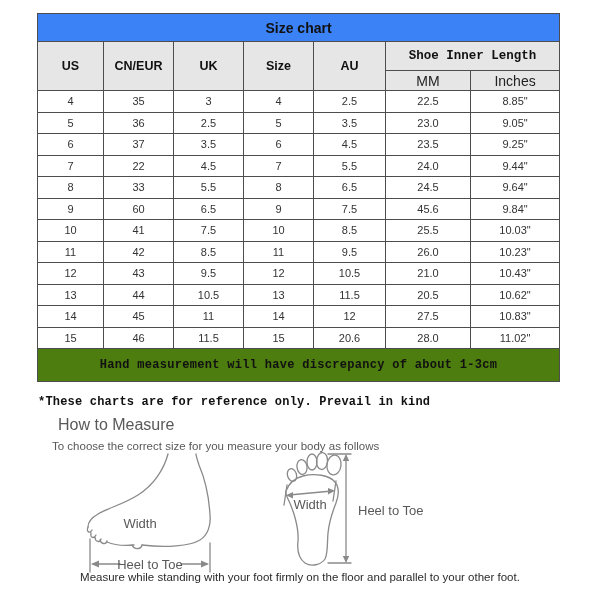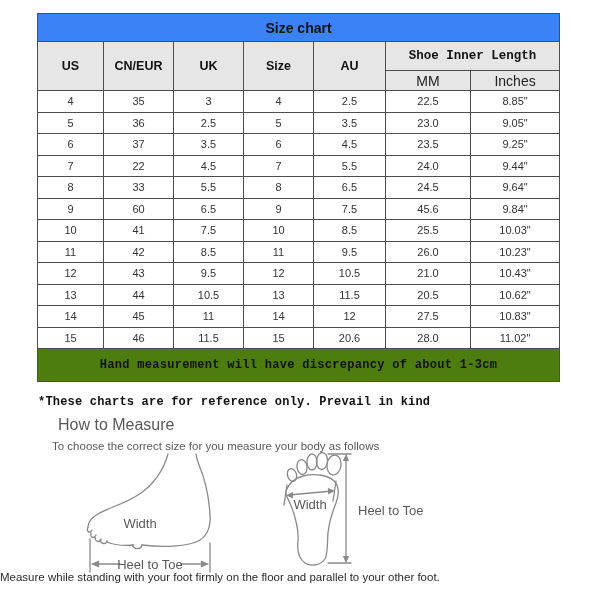--- a/index.html
+++ b/index.html
@@ -72,21 +72,21 @@
     stroke-linecap:round;stroke-linejoin:round;
   }
   .diagram polygon{fill:var(--stroke);stroke:none;}
   .diagram text{
     fill:var(--muted);
     font-family:"Liberation Sans", sans-serif;
     font-size:13px;
   }
   .measure-caption{
     position:absolute;left:0;top:571px;width:600px;
-    font-size:11.5px;color:#2b2b2b;
+    text-align:center;font-size:11.5px;color:#2b2b2b;
   }
 </style>
 </head>
 <body>
 
 <table class="size-table">
   <colgroup>
     <col style="width:66px">
       <col style="width:70px">
       <col style="width:70px">

